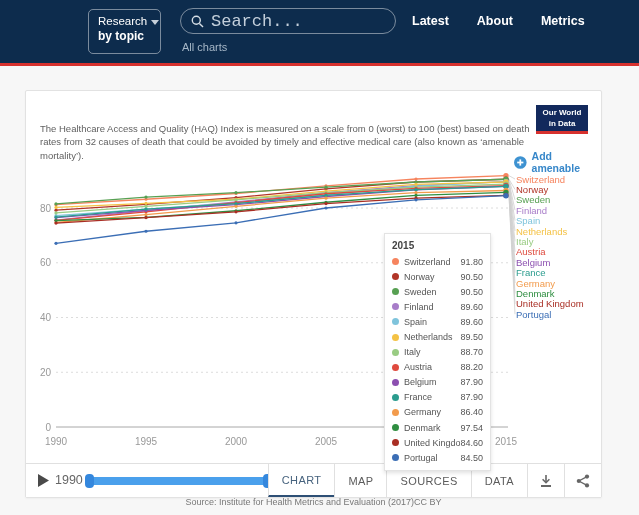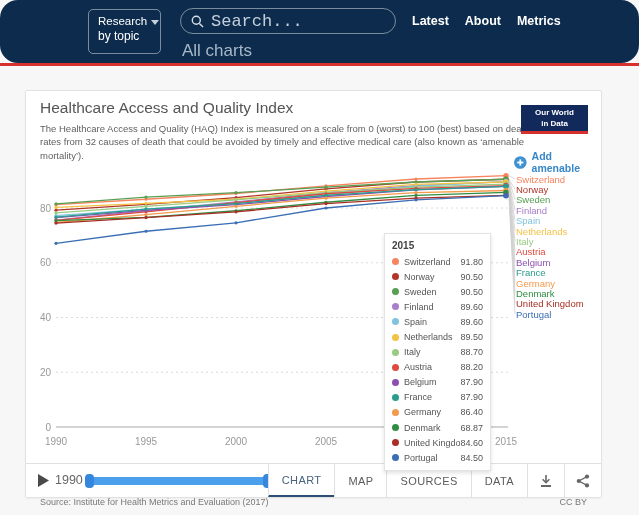--- a/index.html
+++ b/index.html
@@ -6,55 +6,55 @@
   html,body { width: 639px; height: 515px; }
   body {
     font-family: "Liberation Sans", sans-serif;
     background: #f7f7f7;
     position: relative;
     overflow: hidden;
   }
   
   .site-header {
     position: absolute; top:0; left:0; width:639px; height:63px;
-    background:#0d2c4d; z-index:2;border-radius:18px;
+    background:#0d2c4d; z-index:2;
   }
   .red-strip { position:absolute; top:63px; left:0; width:639px; height:3px; background:#d7312e; z-index:2; }
   .research-btn {
     position:absolute; left:88px; top:9px; width:73px; height:45px;
     border:1px solid rgba(255,255,255,.45); border-radius:5px;
     color:#fff; padding:5px 0 0 9px; cursor:pointer;
   }
   .research-line1 { font-size:11.5px; display:flex; align-items:center; gap:4px; }
-  .research-line2 { font-size:12px; font-weight:normal; margin-top:2px; }
+  .research-line2 { font-size:12px; font-weight:bold; margin-top:2px; }
   .caret { width:0; height:0; border-left:4px solid transparent; border-right:4px solid transparent; border-top:5px solid #c6d0da; display:inline-block; margin-top:3px;}
   .search-box {
     position:absolute; left:180px; top:8px; width:216px; height:26px;
     border:1px solid rgba(255,255,255,.45); border-radius:14px;
     display:flex; align-items:center; padding:0 10px; gap:7px;
   }
   .search-box input {
     background:transparent; border:none; outline:none; color:#e6ecf2;
     font-size:17px; width:160px; font-family:Liberation Mono, monospace;
   }
   .search-box input::placeholder { color:#c3cfdb; }
-  .top-nav { position:absolute; left:412px; top:14px; display:flex; gap:16px; }
+  .top-nav { position:absolute; left:412px; top:14px; display:flex; gap:28px; }
   .top-nav span { color:#fff; font-size:12.5px; font-weight:bold; cursor:pointer; }
   .sub-nav { position:absolute; left:182px; top:41px; display:flex; gap:15px; }
-  .sub-nav span { color:#a6b7c7; font-size:17px; cursor:pointer;text-align:center; }
+  .sub-nav span { color:#a6b7c7; font-size:11px; cursor:pointer;text-align:center; }
   
   .card {
     position:absolute; left:25px; top:90px; width:577px; height:408px;
     background:#fff; border:1px solid #e2e2e2; border-radius:2px;
     box-shadow:0 1px 2px rgba(0,0,0,.04); z-index:1;
   }
   .chart-title { position:absolute; left:14px; top:8px; font-size:15.5px; color:#555; font-weight:400; }
   .chart-subtitle { position:absolute; left:14px; top:31px; width:505px; font-size:9.5px; line-height:1.4; color:#616161; }
   .owid-logo {
-    position:absolute; right:13px; top:14px; width:67px; height:29px;
+    position:absolute; right:13px; top:14px; width:52px; height:29px;
     background:#12295c; border-bottom:3px solid #d7312e;
     color:#fff; font-size:8px; font-weight:bold; text-align:center;
     padding-top:3px; line-height:1.35; cursor:pointer;
   }
   .add-country {
     position:absolute; left:488px; top:59px; display:flex; align-items:center; gap:5px;
     color:#3787c9; font-size:10.5px; font-weight:bold; cursor:pointer;
   }
   .chart-wrap { position:absolute; left:0; top:75px; width:577px; height:300px; }
   .chart-wrap svg { position:absolute; left:0; top:0; }
@@ -62,21 +62,21 @@
   .tooltip {
     position:absolute; left:358px; top:67px; width:107px; height:238px;
     background:#fff; border:1px solid #e3e3e3; box-shadow:0 2px 4px rgba(0,0,0,.12);
     padding:6px 7px; z-index:20;
   }
   .tooltip-year { font-size:10px; font-weight:bold; color:#444; margin-bottom:3px; }
   .tooltip-row { display:flex; align-items:center; height:15.1px; }
   .tooltip-dot { width:7px; height:7px; border-radius:50%; flex:0 0 7px; margin-right:5px; }
   .tooltip-name { font-size:9px; color:#555; flex:1; white-space:nowrap; overflow:hidden; }
   .tooltip-value { font-size:9px; color:#555; }
-  .source-row { position:absolute; left:14px; right:14px; top:358px; display:flex; justify-content:space-between;margin-top:48px; }
+  .source-row { position:absolute; left:14px; right:14px; top:358px; display:flex; justify-content:center;margin-top:48px; }
   .source-text { font-size:9px; color:#787878; }
   .license-text { font-size:9px; color:#787878; cursor:pointer; }
   
   .controls-row {
     position:absolute; left:0; bottom:0; width:575px; height:34px;
     border-top:1px solid #e0e0e0; background:#fff; display:flex; align-items:center;
   }
   .play-btn { position:absolute; left:11px; top:10px; cursor:pointer; }
   .tl-year { position:absolute; font-size:12.5px; color:#666; top:9px; }
   .tl-start { left:29px; } .tl-end { left:249px; }
@@ -121,21 +121,20 @@
       <span>About</span>
       <span>Metrics</span>
     </nav>
   <nav class="sub-nav" id="sub-nav">
       <span>All charts</span>
     </nav>
 </header>
 <div class="red-strip"></div>
 
 <div class="card">
-  <h1 class="chart-title">Healthcare Access and Quality Index</h1>
   <p class="chart-subtitle">The Healthcare Access and Quality (HAQ) Index is measured on a scale from 0 (worst) to 100 (best) based on death rates from 32 causes of death that could be avoided by timely and effective medical care (also known as ‘amenable mortality’).</p>
   <div class="owid-logo">
     <div>Our World</div>
     <div>in Data</div>
   </div>
   <div class="add-country">
     <svg width="13" height="13" viewBox="0 0 13 13">
       <circle cx="6.5" cy="6.5" r="6.5" fill="#3E92D1"></circle>
       <line x1="6.5" y1="3.3" x2="6.5" y2="9.7" stroke="#fff" stroke-width="1.8"></line>
       <line x1="3.3" y1="6.5" x2="9.7" y2="6.5" stroke="#fff" stroke-width="1.8"></line>
@@ -344,21 +343,21 @@
             <span class="tooltip-value">87.90</span>
           </div>
           <div class="tooltip-row">
             <span class="tooltip-dot" style="background: rgb(242, 155, 76);"></span>
             <span class="tooltip-name">Germany</span>
             <span class="tooltip-value">86.40</span>
           </div>
           <div class="tooltip-row">
             <span class="tooltip-dot" style="background: rgb(47, 142, 65);"></span>
             <span class="tooltip-name">Denmark</span>
-            <span class="tooltip-value">68.87</span>
+            <span class="tooltip-value">97.54</span>
           </div>
           <div class="tooltip-row">
             <span class="tooltip-dot" style="background: rgb(169, 46, 36);"></span>
             <span class="tooltip-name">United Kingdom</span>
             <span class="tooltip-value">84.60</span>
           </div>
           <div class="tooltip-row">
             <span class="tooltip-dot" style="background: rgb(59, 110, 181);"></span>
             <span class="tooltip-name">Portugal</span>
             <span class="tooltip-value">84.50</span>

